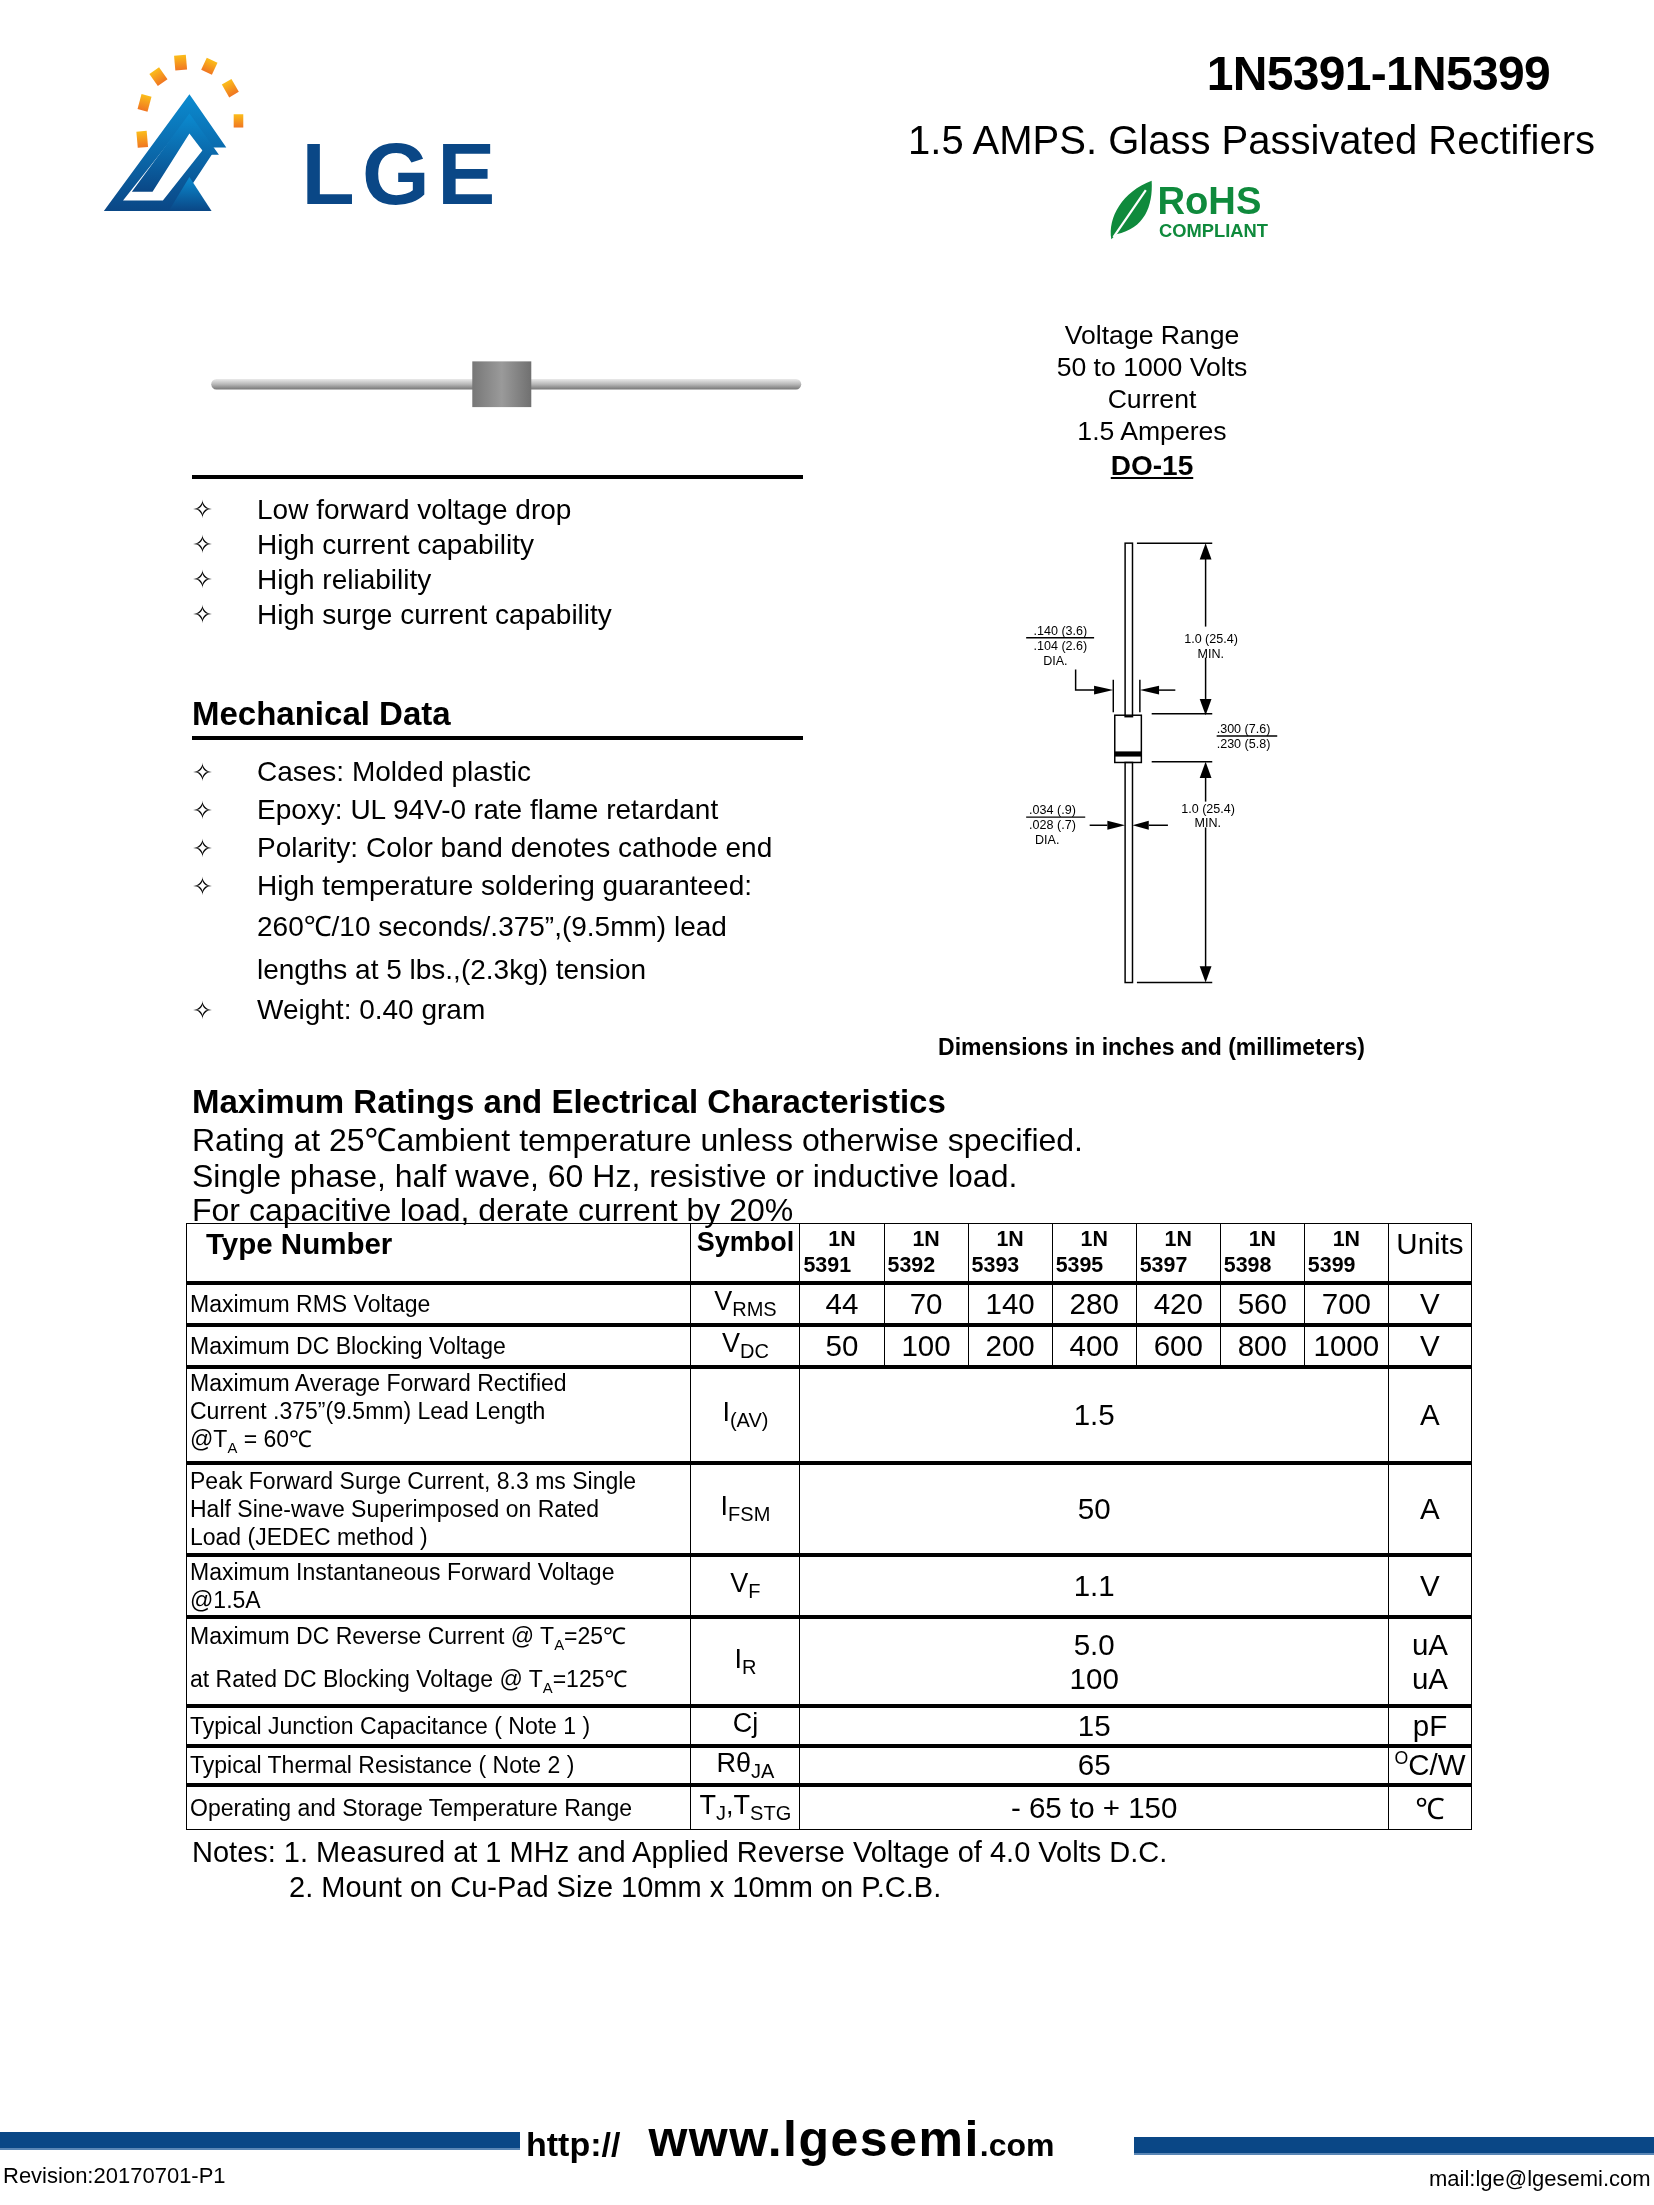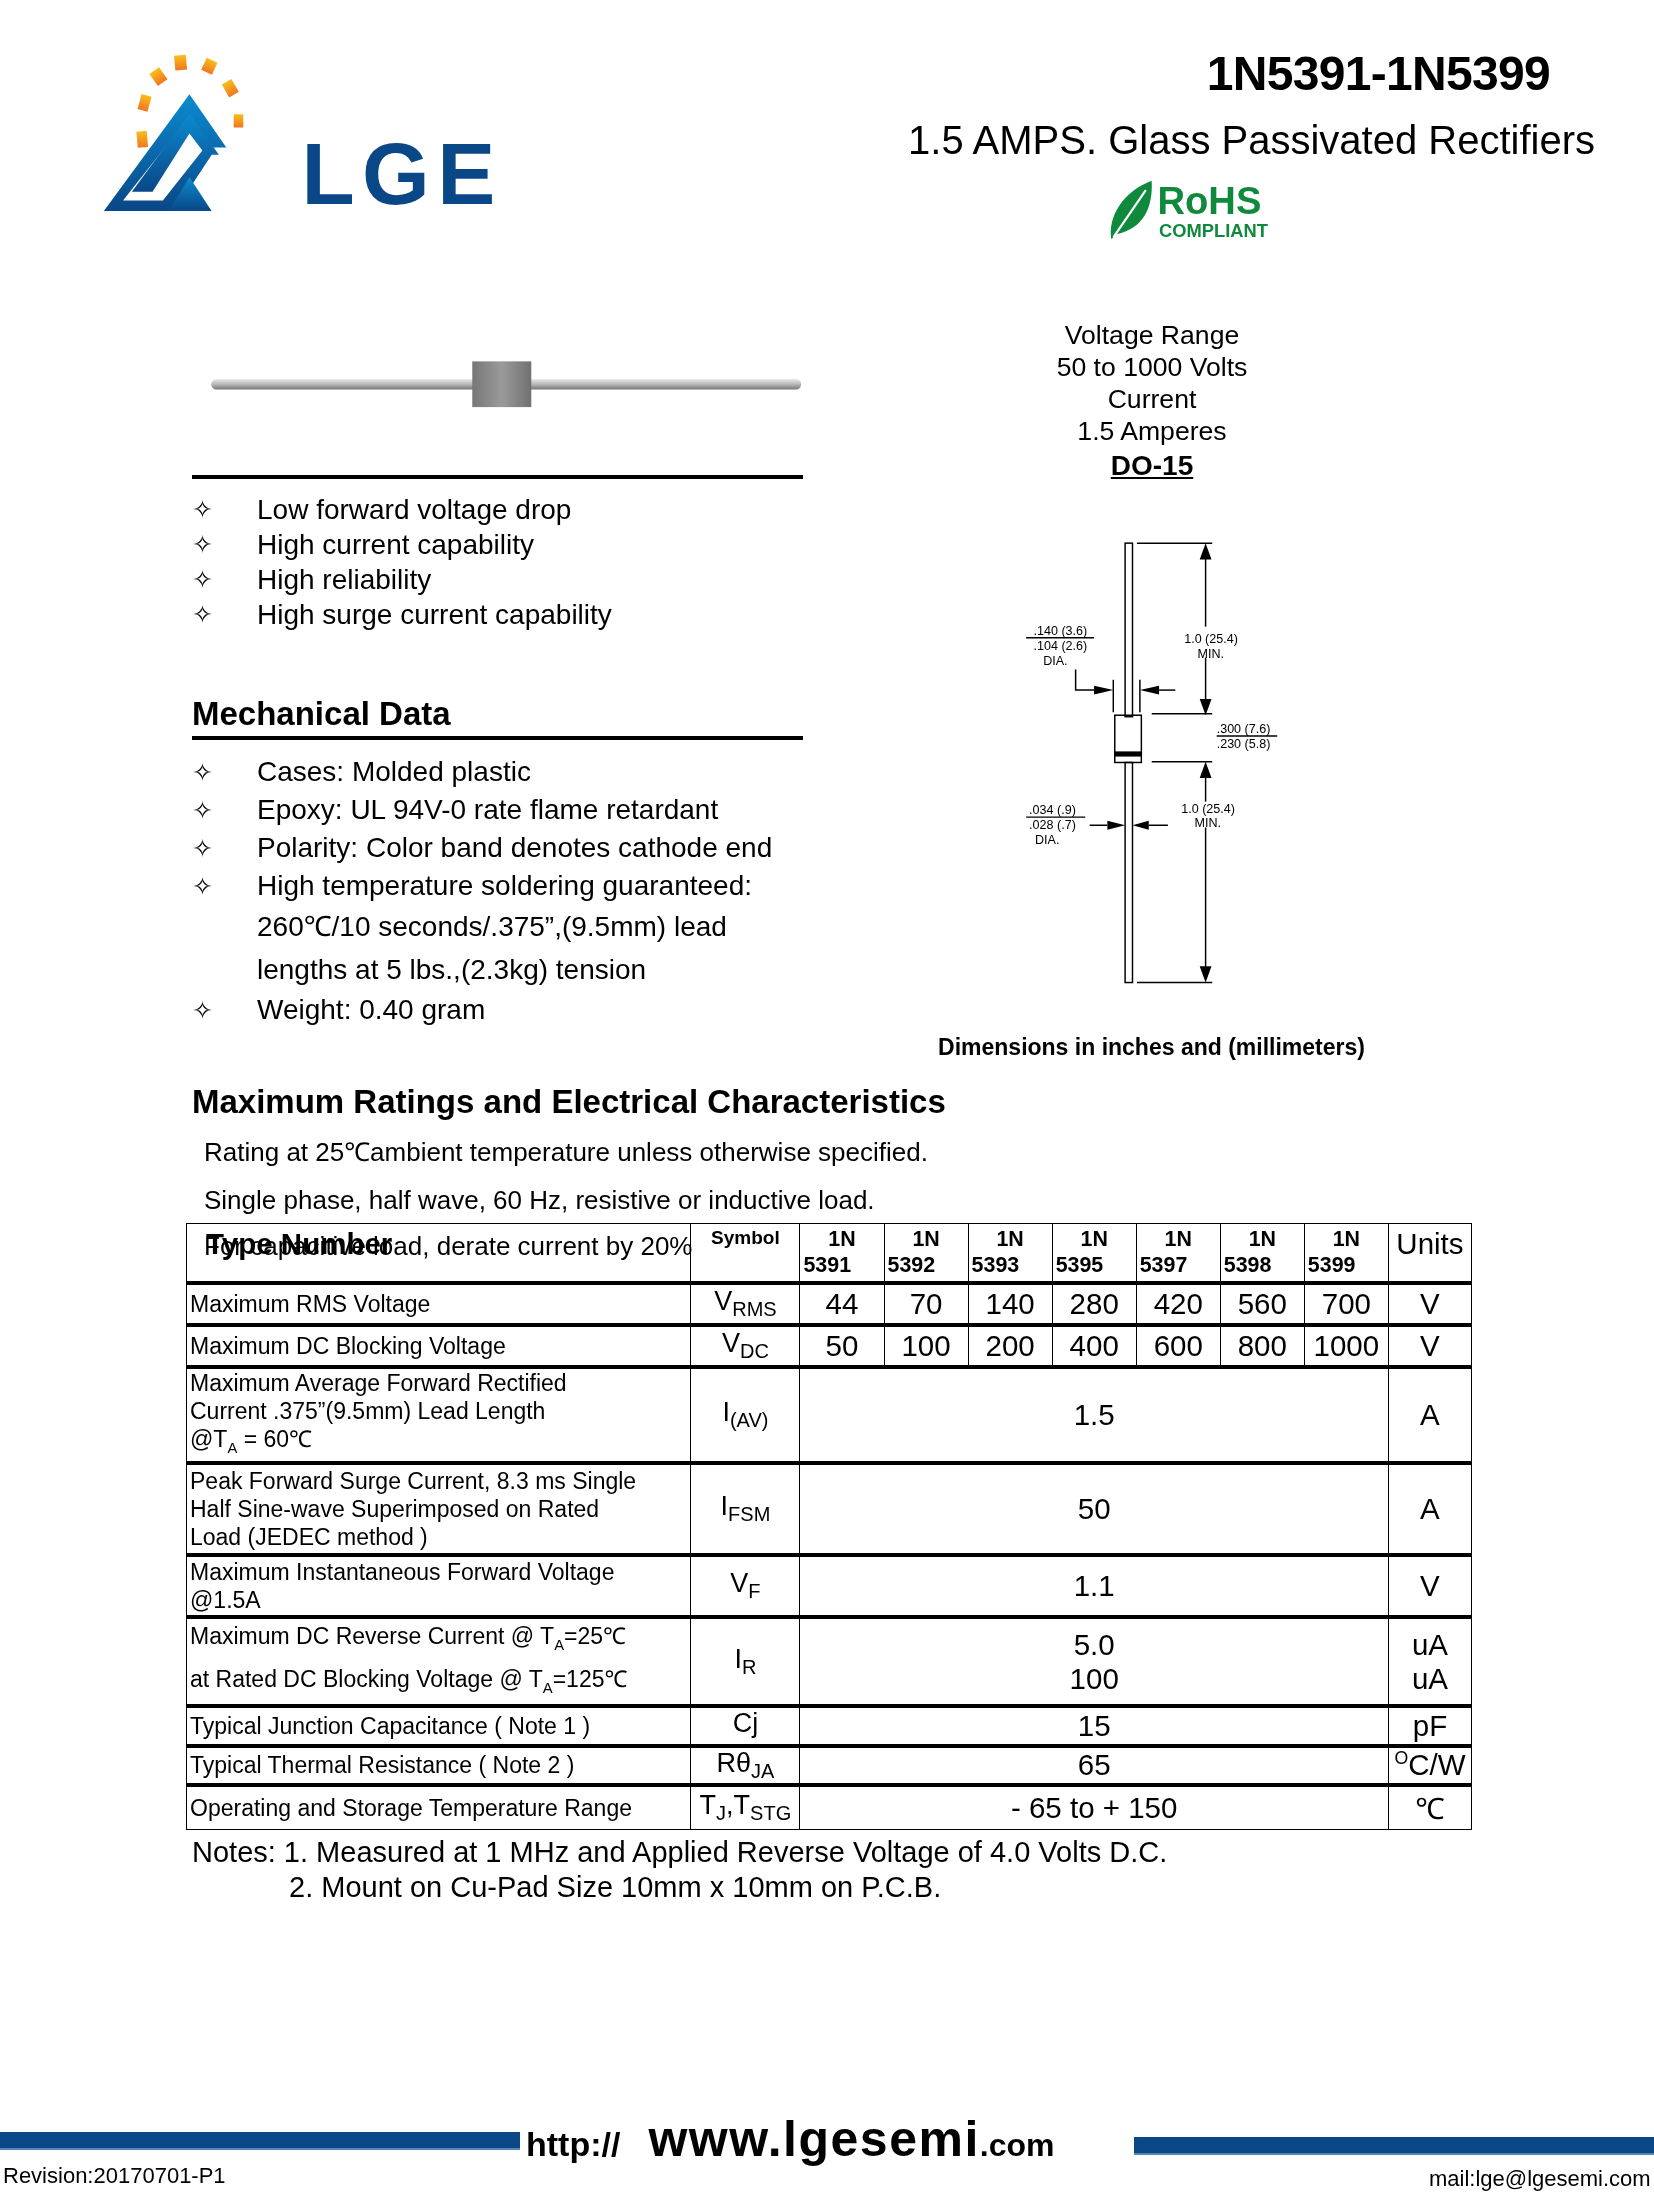--- a/index.html
+++ b/index.html
@@ -32,29 +32,29 @@
   .section li { font-size:28px; line-height:35px; position:relative; padding-left:65px; }
   .section li .bullet { position:absolute; left:0; top:0; font-size:25px; }
   #features { top:473px; }
   #mech { top:693px; }
   #mech li { line-height:38px; }
   #mech li.cont { padding-left:65px; }
 
   
   #ratings { left:192px; top:1081px; width:1285px; }
   #ratings h2 { margin:0; font-size:33px; font-weight:bold; line-height:41px; }
-  #ratings p { margin:12px; font-size:26px; line-height:36px; }
+  #ratings p { margin:0; font-size:32px; line-height:36px; }
 
   
   #table { left:186px; top:1223px; width:1286px; border-collapse:collapse; table-layout:fixed; }
   #table td, #table th { border:1.5px solid #000; padding:0; font-weight:normal; vertical-align:middle; }
   #table tr.sep td { border-top:4.4px solid #000; }
   #table th { font-weight:bold; }
   .hdr-type { text-align:left; font-size:29.5px; padding-left:19px !important; vertical-align:top !important; padding-top:3px !important; }
-  .hdr-sym { font-size:19px; vertical-align:top !important; padding-top:3px !important; text-align:center; }
+  .hdr-sym { font-size:27px; vertical-align:top !important; padding-top:3px !important; text-align:center; }
   .hdr-part { font-size:21.4px; line-height:26.6px; }
   .hdr-part .p1 { text-align:center; }
   .hdr-part .p2 { text-align:left; padding-left:3px; }
   .hdr-units { font-size:29.5px; font-weight:normal !important; vertical-align:top !important; text-align:center; padding-top:3px !important;}
   .param { font-size:23px; line-height:28px; padding-left:3px !important; text-align:left; }
   .sym { font-size:27px; text-align:center; }
   .sym sub { font-size:20px; }
   .val { font-size:29.5px; text-align:center; }
   .unit { font-size:29.5px; text-align:center; }
   .val2 { font-size:29.5px; text-align:center; line-height:34px; }

